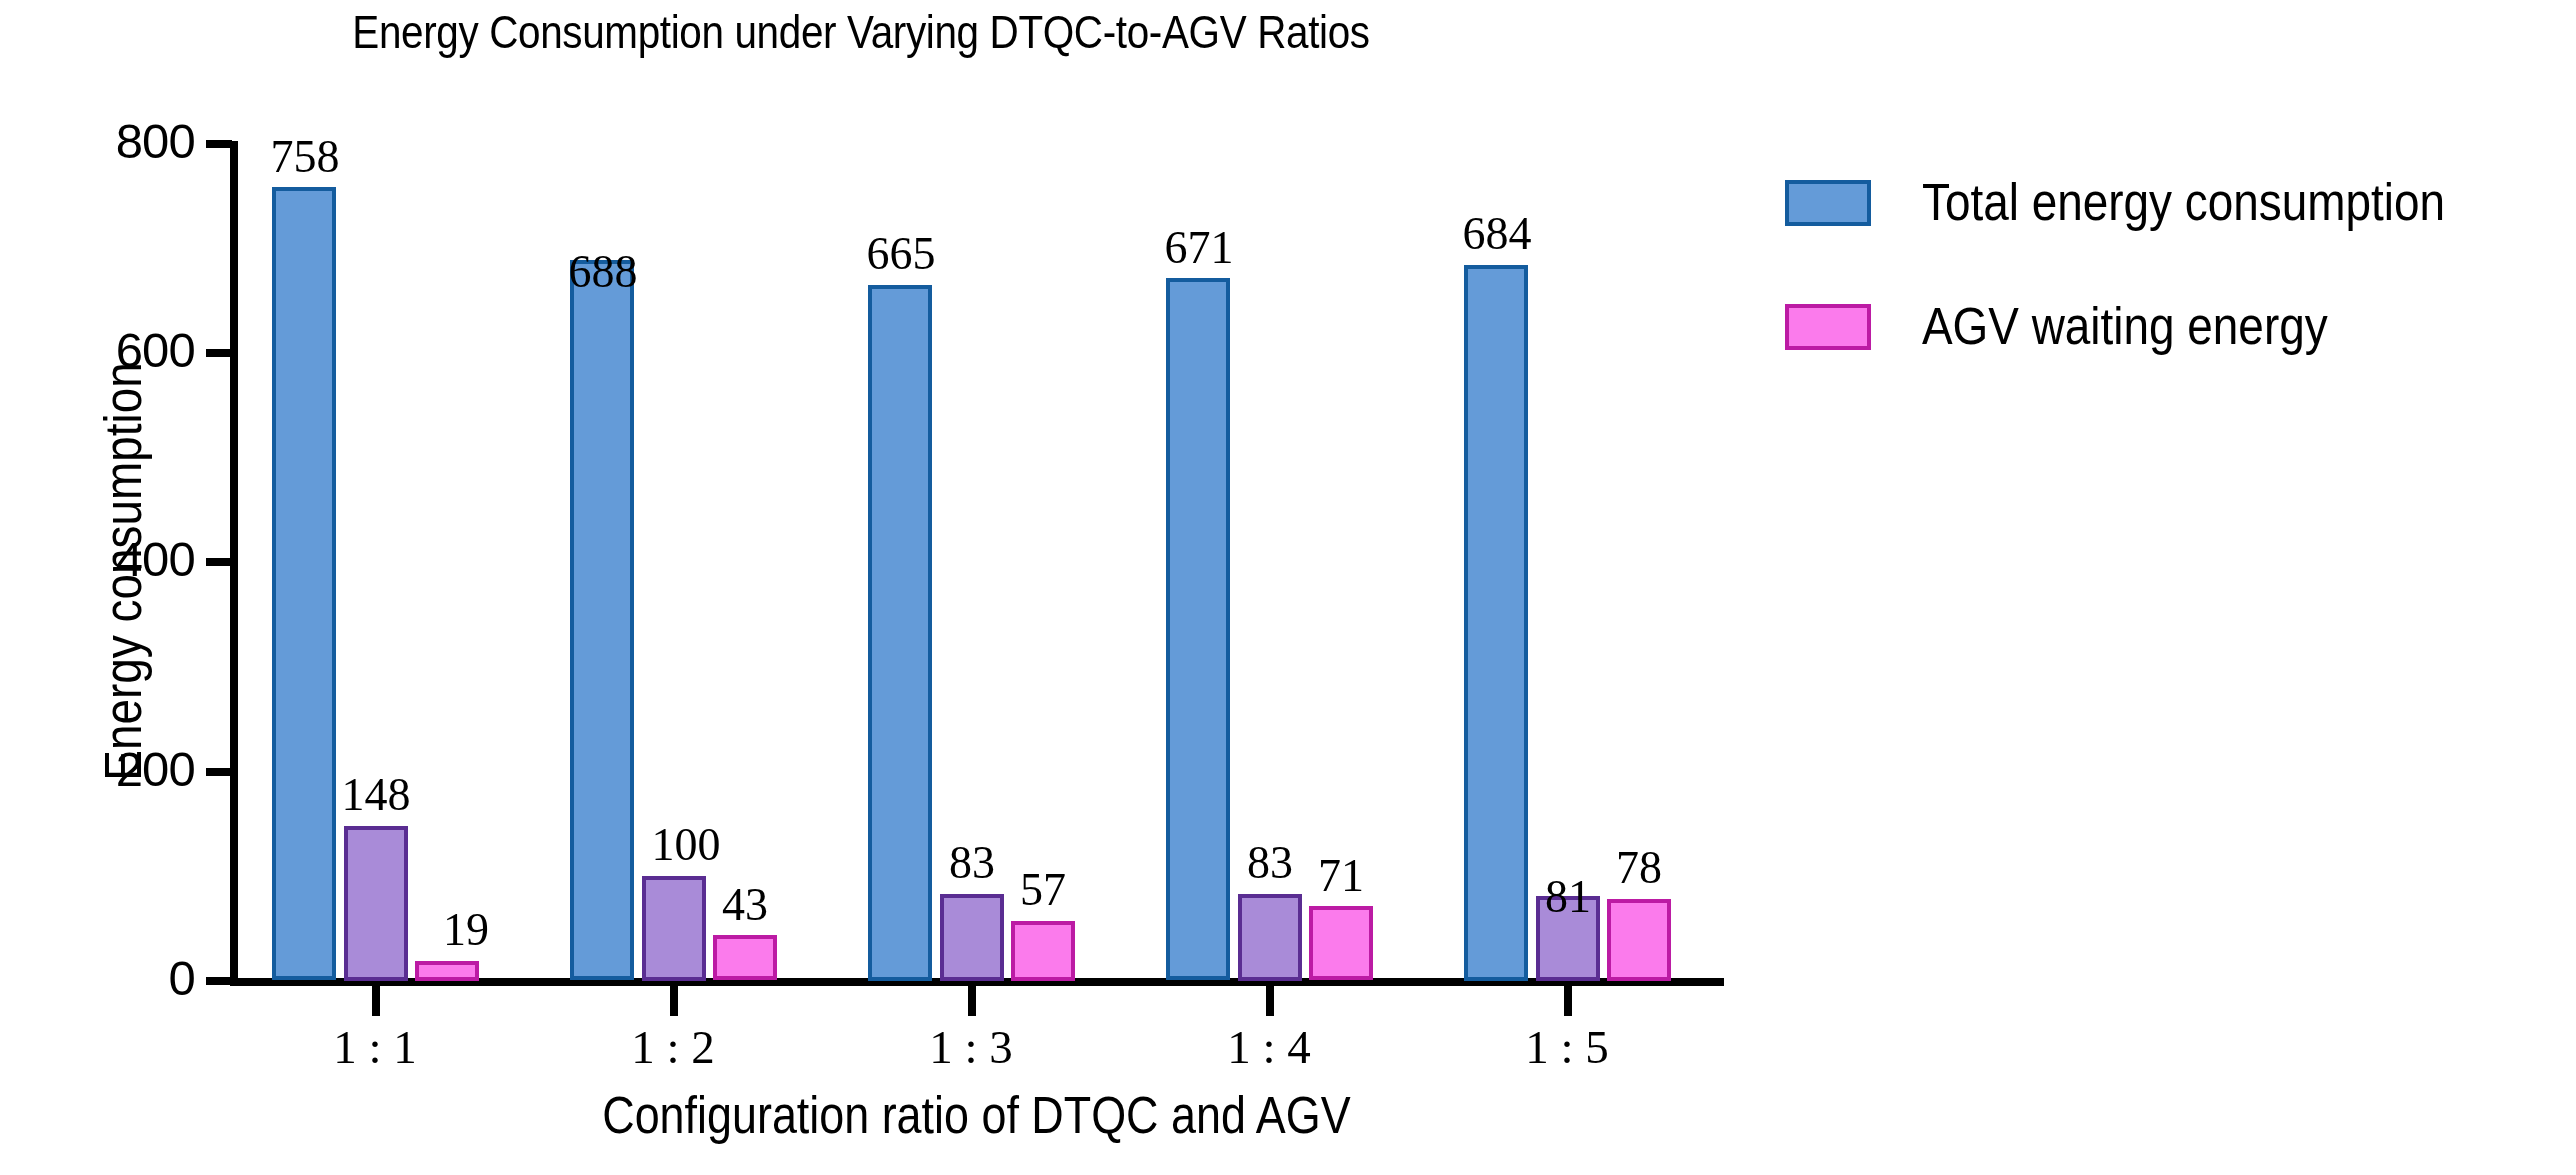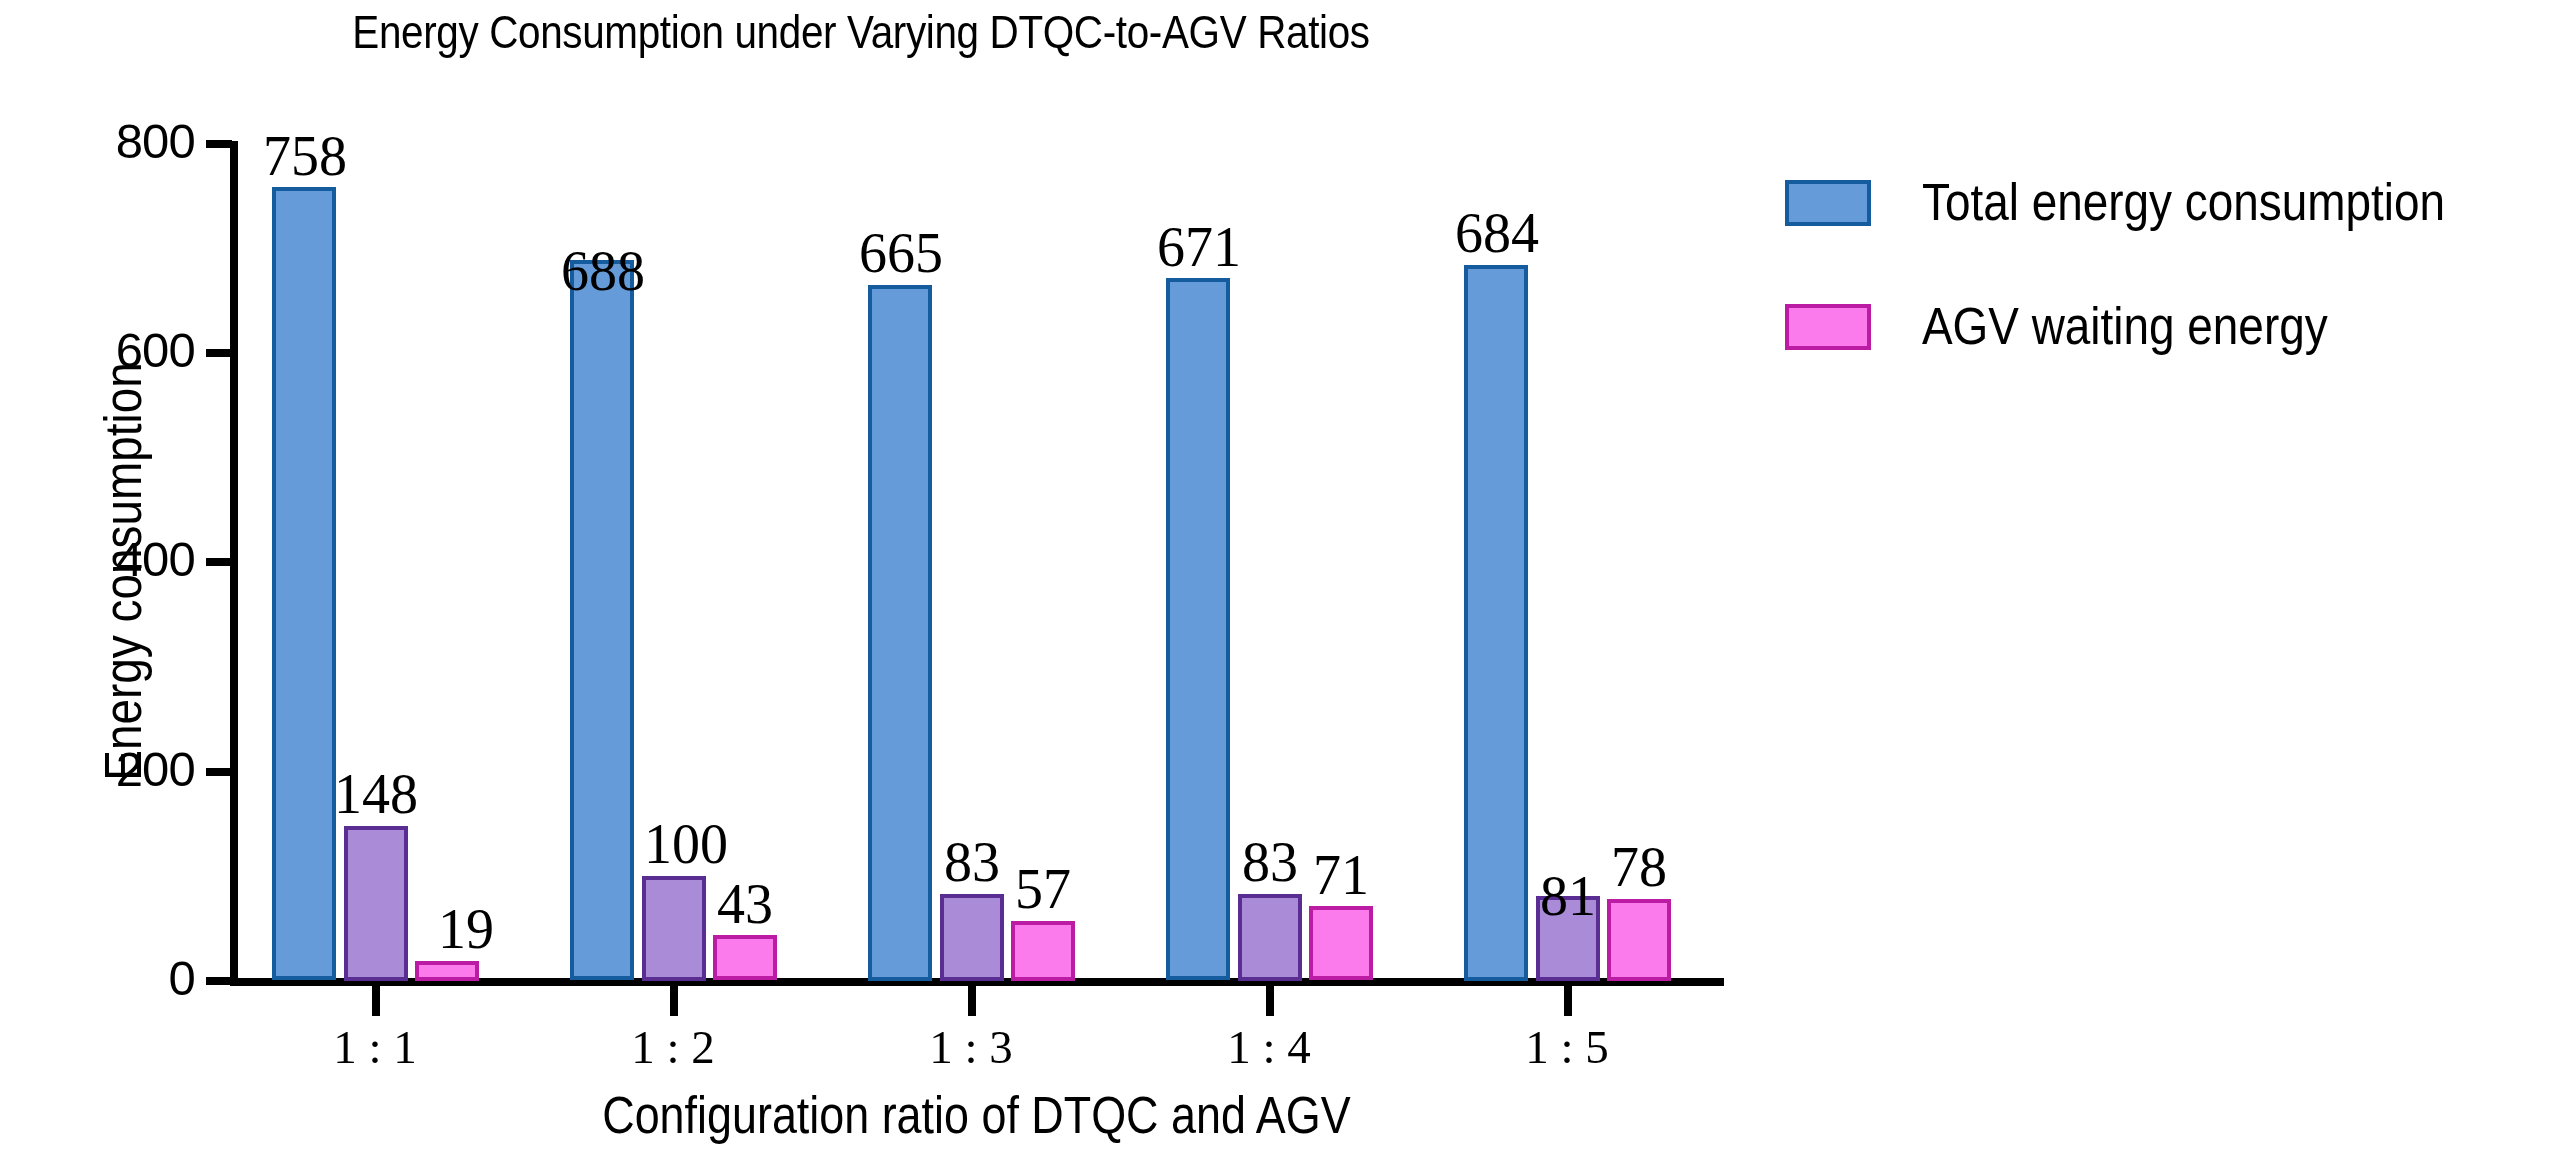--- a/index.html
+++ b/index.html
@@ -133,21 +133,21 @@
     border-style: solid;
     border-width: 4.4px;
   }
   .bar.s0 { background: #649BD8; border-color: #145C9E; }
   .bar.s1 { background: #A98BD8; border-color: #5A2D92; }
   .bar.s2 { background: #FB7BEC; border-color: #BC1BA4; }
 
   .bar-label {
     position: absolute;
     font-family: "Liberation Serif", serif;
-    font-size: 56px;
+    font-size: 46px;
     line-height: 47px;
     text-align: center;
     white-space: nowrap;
     color: #000;
     width: 176px;
   }
 
   
   #legend {
     position: absolute;

